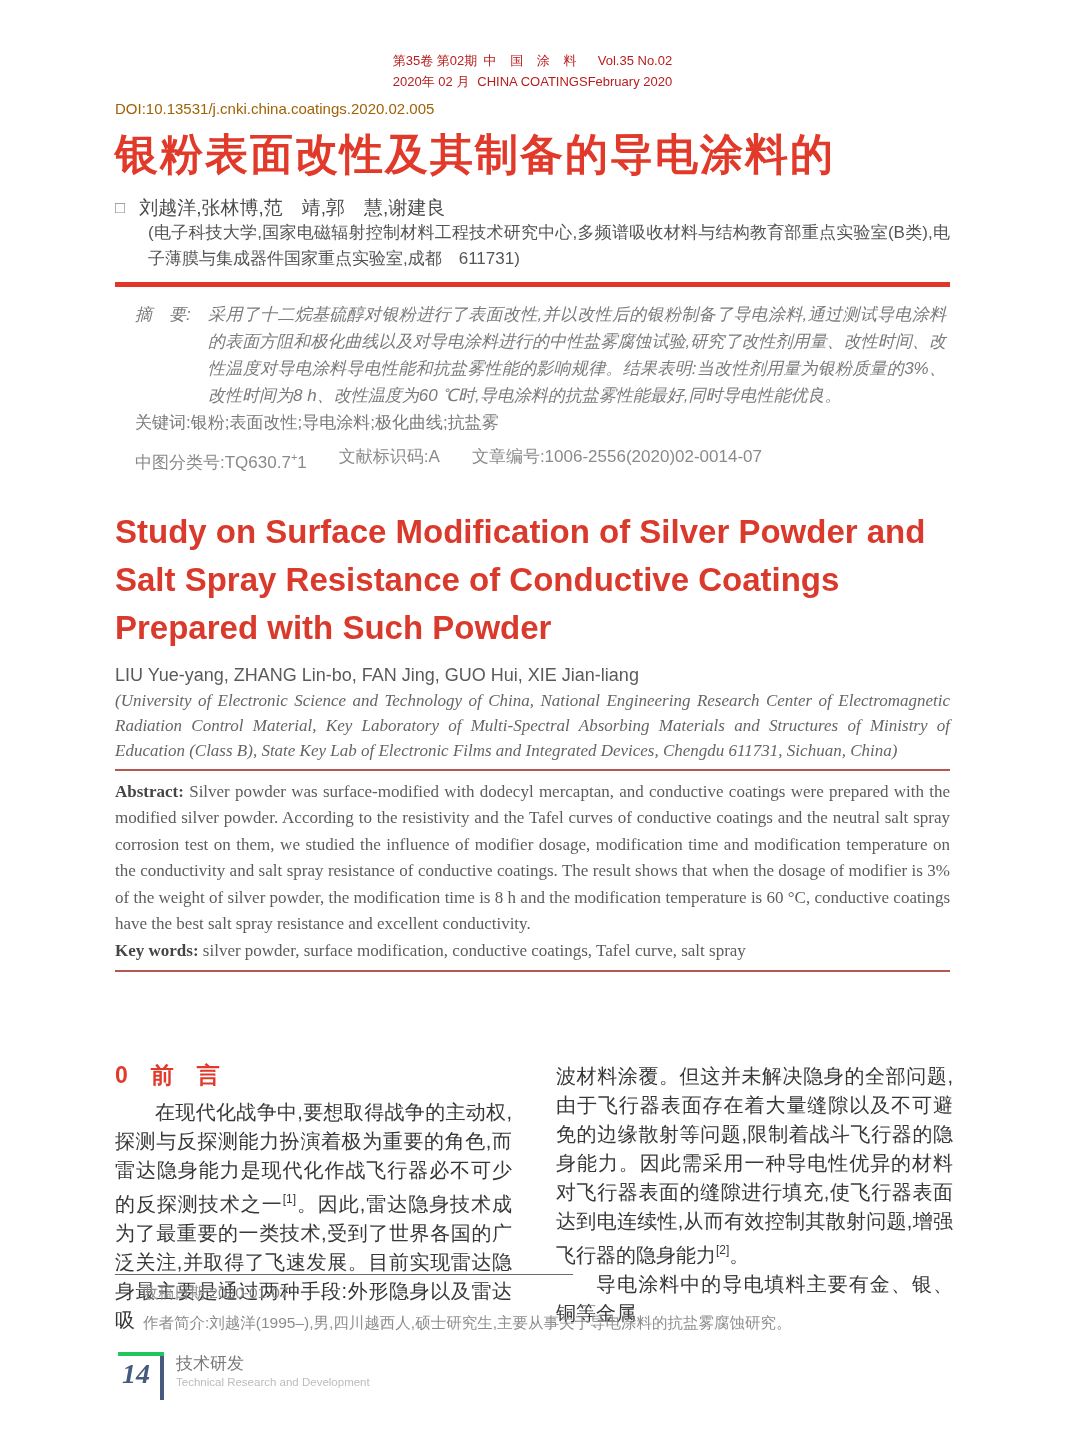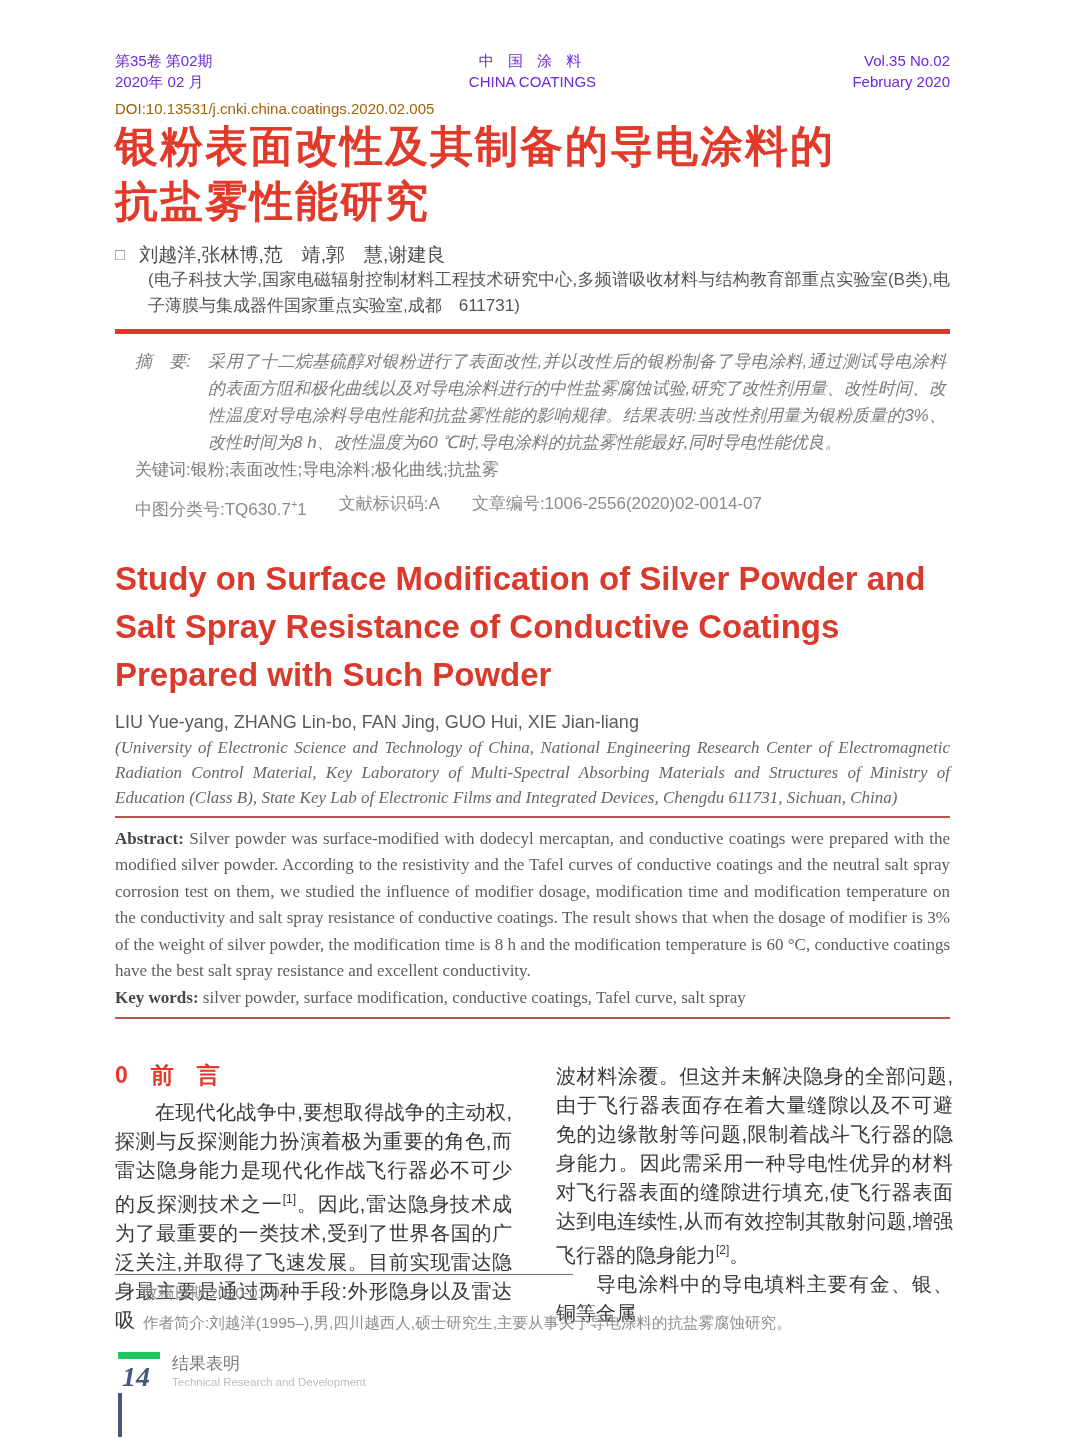--- a/index.html
+++ b/index.html
@@ -1,27 +1,27 @@
 <!DOCTYPE html>
 <html><head>
 <meta charset="utf-8">
 <style>
   html,body{margin:0;padding:0;background:#ffffff;}
   body{width:1072px;height:1444px;position:relative;overflow:hidden;
        font-family:"Liberation Sans",sans-serif;color:#3a3a3a;}
   .content{margin:0 122px 0 115px;}
   
-  .jhead{padding-top:50px;display:flex;justify-content:space-between;
-         color:#6d28d9;font-size:15px;line-height:21px;}
+  .jhead{padding-top:50px;display:flex;justify-content:center;
+         color:#b91c1c;font-size:13px;line-height:21px;}
   .jhead .c{text-align:center;}
   .jhead .r{text-align:right;}
   .cn-sp{letter-spacing:5px;}
   .doi{margin-top:8px;font-family:Liberation Sans, sans-serif;font-size:15px;color:#a16207;}
   
-  .title-cn{margin-top:2px;font-size:43px;line-height:55px;font-weight:bold;
+  .title-cn{margin-top:10px;font-size:43px;line-height:55px;font-weight:bold;
             color:#e13a2a;letter-spacing:2px;}
   
   .authors-cn{margin-top:14px;font-size:19px;line-height:24px;color:#4a4a4a;display:flex;}
   .authors-cn .box{color:#8a8a8a;margin-right:14px;font-size:17px;}
   .affil-cn{padding-left:33px;font-size:17px;line-height:26px;color:#555;text-align:justify;}
   .redbar{margin-top:10px;height:5px;background:#e1362a;}
   
   .abs-cn{padding:14px 4px 0 20px;font-size:17px;line-height:27px;color:#7a7a7a;}
   .hang{position:relative;padding-left:4.3em;text-align:justify;font-style:italic;}
   .hang .lbl{position:absolute;left:0;top:0;}
@@ -44,21 +44,21 @@
   .col{flex:1;font-size:20px;line-height:29px;color:#383838;text-align:justify;}
   .sec-head{font-size:23px;line-height:26px;font-weight:bold;color:#e13a2a;margin-bottom:10px;}
   .indent{text-indent:2em;}
   .col sup{font-size:12px;}
   
   .footnote{position:absolute;top:1274px;left:115px;width:840px;}
   .fn-rule{width:458px;border-top:1px solid #6a6a6a;}
   .fn-line{margin-top:6px;font-size:15.5px;line-height:24px;color:#8d8d8d;margin-left:28px;}
   
   .badge{position:absolute;top:1352px;left:118px;display:flex;align-items:flex-start;}
-  .badge .numwrap{display:flex;border-top:7px solid #22c55e;flex-direction:column;}
+  .badge .numwrap{display:flex;border-top:4px solid #22c55e;}
   .badge .num{font-family:"Liberation Serif",serif;font-style:italic;font-weight:bold;
               font-size:28px;color:#46597e;padding:2px 10px 0 4px;}
   .badge .vbar{width:4px;height:44px;background:#46597e;}
   .badge .txt{margin-left:12px;padding-top:2px;}
   .badge .cnname{font-size:17px;color:#787878;line-height:20px;}
   .badge .enname{font-size:11.5px;color:#bcbcbc;line-height:16px;}
 </style>
 </head>
 <body>
 
@@ -76,21 +76,20 @@
     <div class="r">
       <div>Vol.35 No.02</div>
       <div>February 2020</div>
     </div>
   </div>
 
   <div class="doi">DOI:10.13531/j.cnki.china.coatings.2020.02.005</div>
 
   <div class="title-cn">
     <div>银粉表面改性及其制备的导电涂料的</div>
-    <div>抗盐雾性能研究</div>
   </div>
 
   <div class="authors-cn">
     <span class="box">□</span>
     <span>刘越洋,张林博,范　靖,郭　慧,谢建良</span>
   </div>
   <div class="affil-cn">(电子科技大学,国家电磁辐射控制材料工程技术研究中心,多频谱吸收材料与结构教育部重点实验室(B类),电子薄膜与集成器件国家重点实验室,成都　611731)</div>
 
   <div class="redbar"></div>
 
@@ -153,16 +152,16 @@
   <div class="fn-line">收稿日期:2020-01-07</div>
   <div class="fn-line">作者简介:刘越洋(1995–),男,四川越西人,硕士研究生,主要从事关于导电涂料的抗盐雾腐蚀研究。</div>
 </div>
 
 <div class="badge">
   <div class="numwrap">
     <div class="num">14</div>
     <div class="vbar"></div>
   </div>
   <div class="txt">
-    <div class="cnname">结果表明</div>
+    <div class="cnname">技术研发</div>
     <div class="enname">Technical Research and Development</div>
   </div>
 </div>
 
 </body></html>

